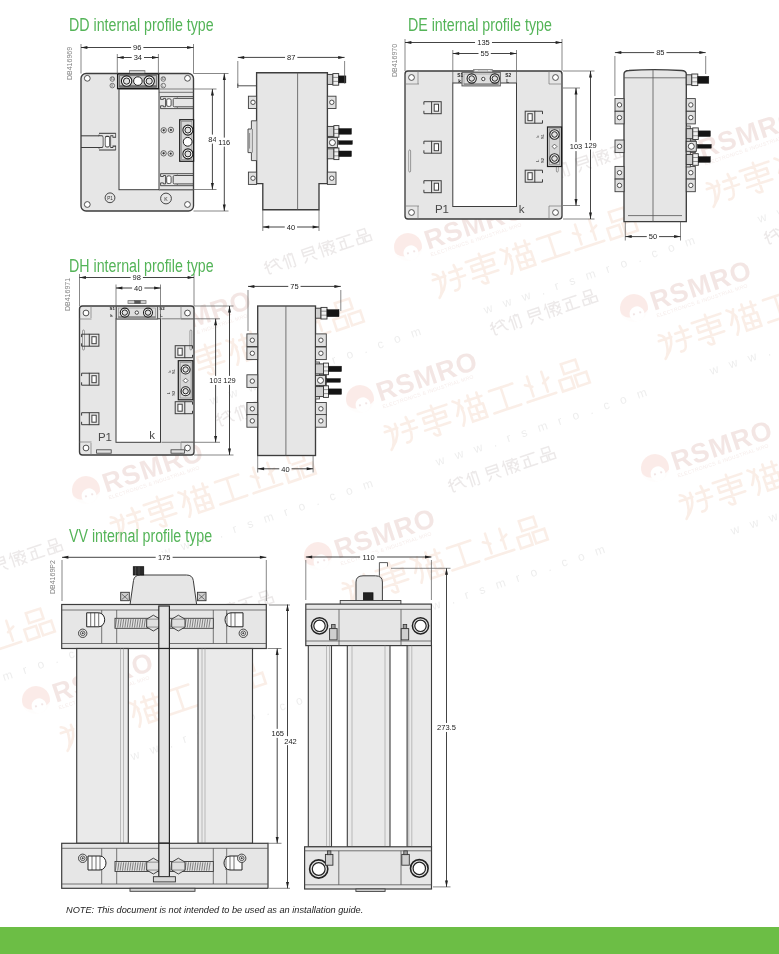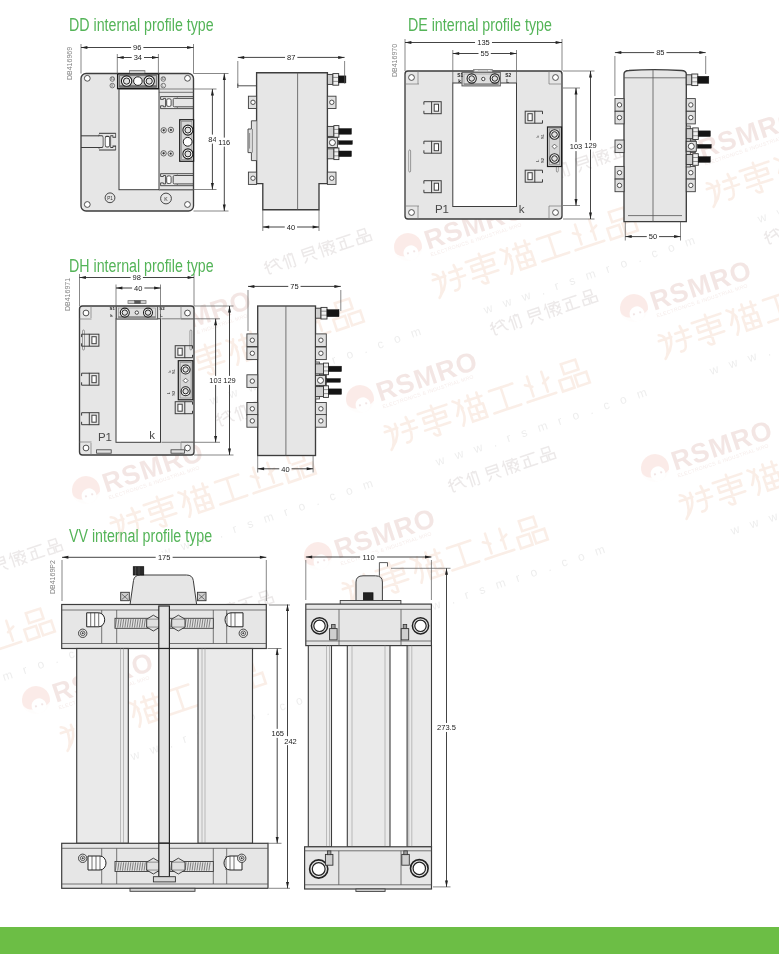--- a/index.html
+++ b/index.html
@@ -1191,13 +1191,14 @@
 <text x="446.5" y="730.3" font-size="7.5" text-anchor="middle" fill="#222" font-weight="normal">273.5</text>
     </svg>
 <div class="ttl" style="left:69px;top:15px;">DD internal profile type</div>
 <div class="ttl" style="left:408px;top:15px;">DE internal profile type</div>
 <div class="ttl" style="left:69px;top:256px;">DH internal profile type</div>
 <div class="ttl" style="left:69px;top:526px;">VV internal profile type</div>
 <div class="vlab" style="left:66px;top:80px;">DB416969</div>
 <div class="vlab" style="left:391px;top:77px;">DB416970</div>
 <div class="vlab" style="left:64px;top:311px;">DB416971</div>
 <div class="vlab" style="left:49px;top:594px;">DB4169P2</div>
+<div id="note">NOTE: This document is not intended to be used as an installation guide.</div>
 <div id="bar"></div>
 </div>
 </body></html>

